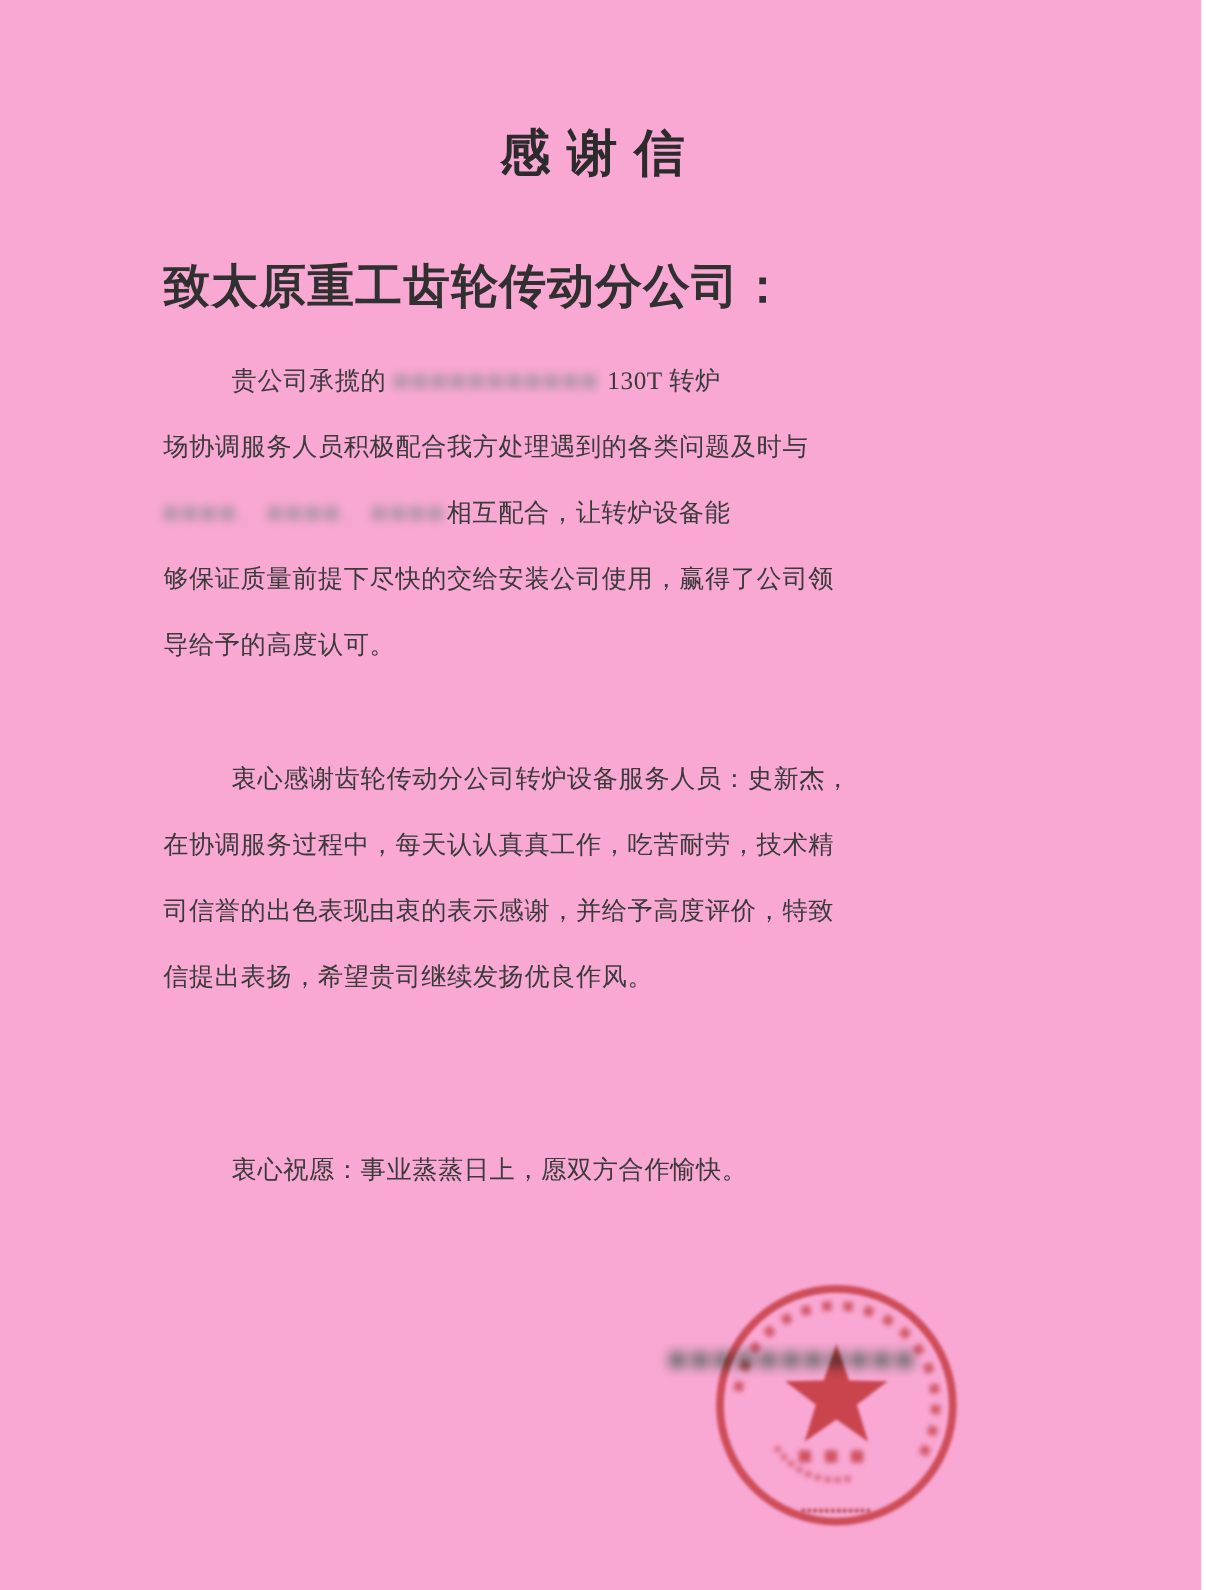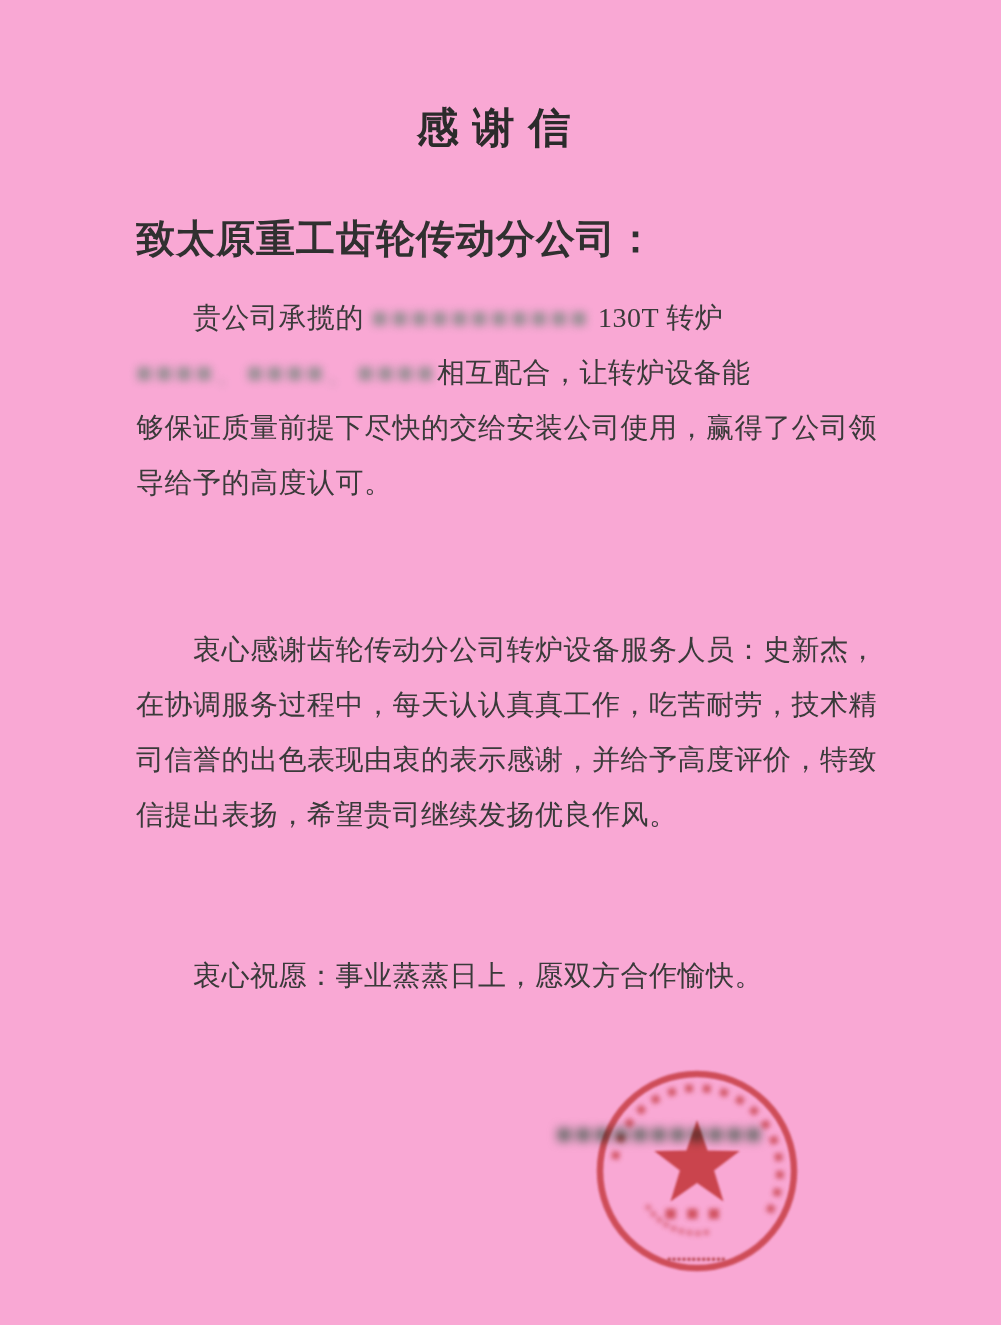--- a/index.html
+++ b/index.html
@@ -37,21 +37,21 @@
     position: absolute;
     left: 136px;
     width: 760px;
   }
   .paragraph[data-para-index="0"] { top: 290px; }
   .paragraph[data-para-index="1"] { top: 622px; }
   .paragraph[data-para-index="2"] { top: 948px; }
   .line {
     height: 55px;
     line-height: 55px;
-    font-size: 28px;
+    font-size: 21px;
     color: #3a3a3a;
     white-space: nowrap;
     letter-spacing: 0.5px;
   }
   .line.indent { padding-left: 57px; }
   .redacted {
     filter: blur(4.5px);
     color: #8d8d8d;
     letter-spacing: 3px;
     opacity: 0.9;
@@ -90,20 +90,21 @@
 <body>
 
 <div class="page">
 
   <div class="title">感谢信</div>
 
   <div class="salutation">致太原重工齿轮传动分公司：</div>
 
   <div class="paragraph" data-para-index="0">
       <div class="line indent"><span>贵公司承揽的 </span><span class="redacted">■■■■■■■■■■■</span><span> 130T 转炉</span></div>
+      <div class="line"><span>场协调服务人员积极配合我方处理遇到的各类问题及时与</span></div>
       <div class="line"><span class="redacted">■■■■、■■■■、■■■■</span><span>相互配合，让转炉设备能</span></div>
       <div class="line"><span>够保证质量前提下尽快的交给安装公司使用，赢得了公司领</span></div>
       <div class="line"><span>导给予的高度认可。</span></div>
     </div>
   <div class="paragraph" data-para-index="1">
       <div class="line indent"><span>衷心感谢齿轮传动分公司转炉设备服务人员：史新杰，</span></div>
       <div class="line"><span>在协调服务过程中，每天认认真真工作，吃苦耐劳，技术精</span></div>
       <div class="line"><span>司信誉的出色表现由衷的表示感谢，并给予高度评价，特致</span></div>
       <div class="line"><span>信提出表扬，希望贵司继续发扬优良作风。</span></div>
     </div>

